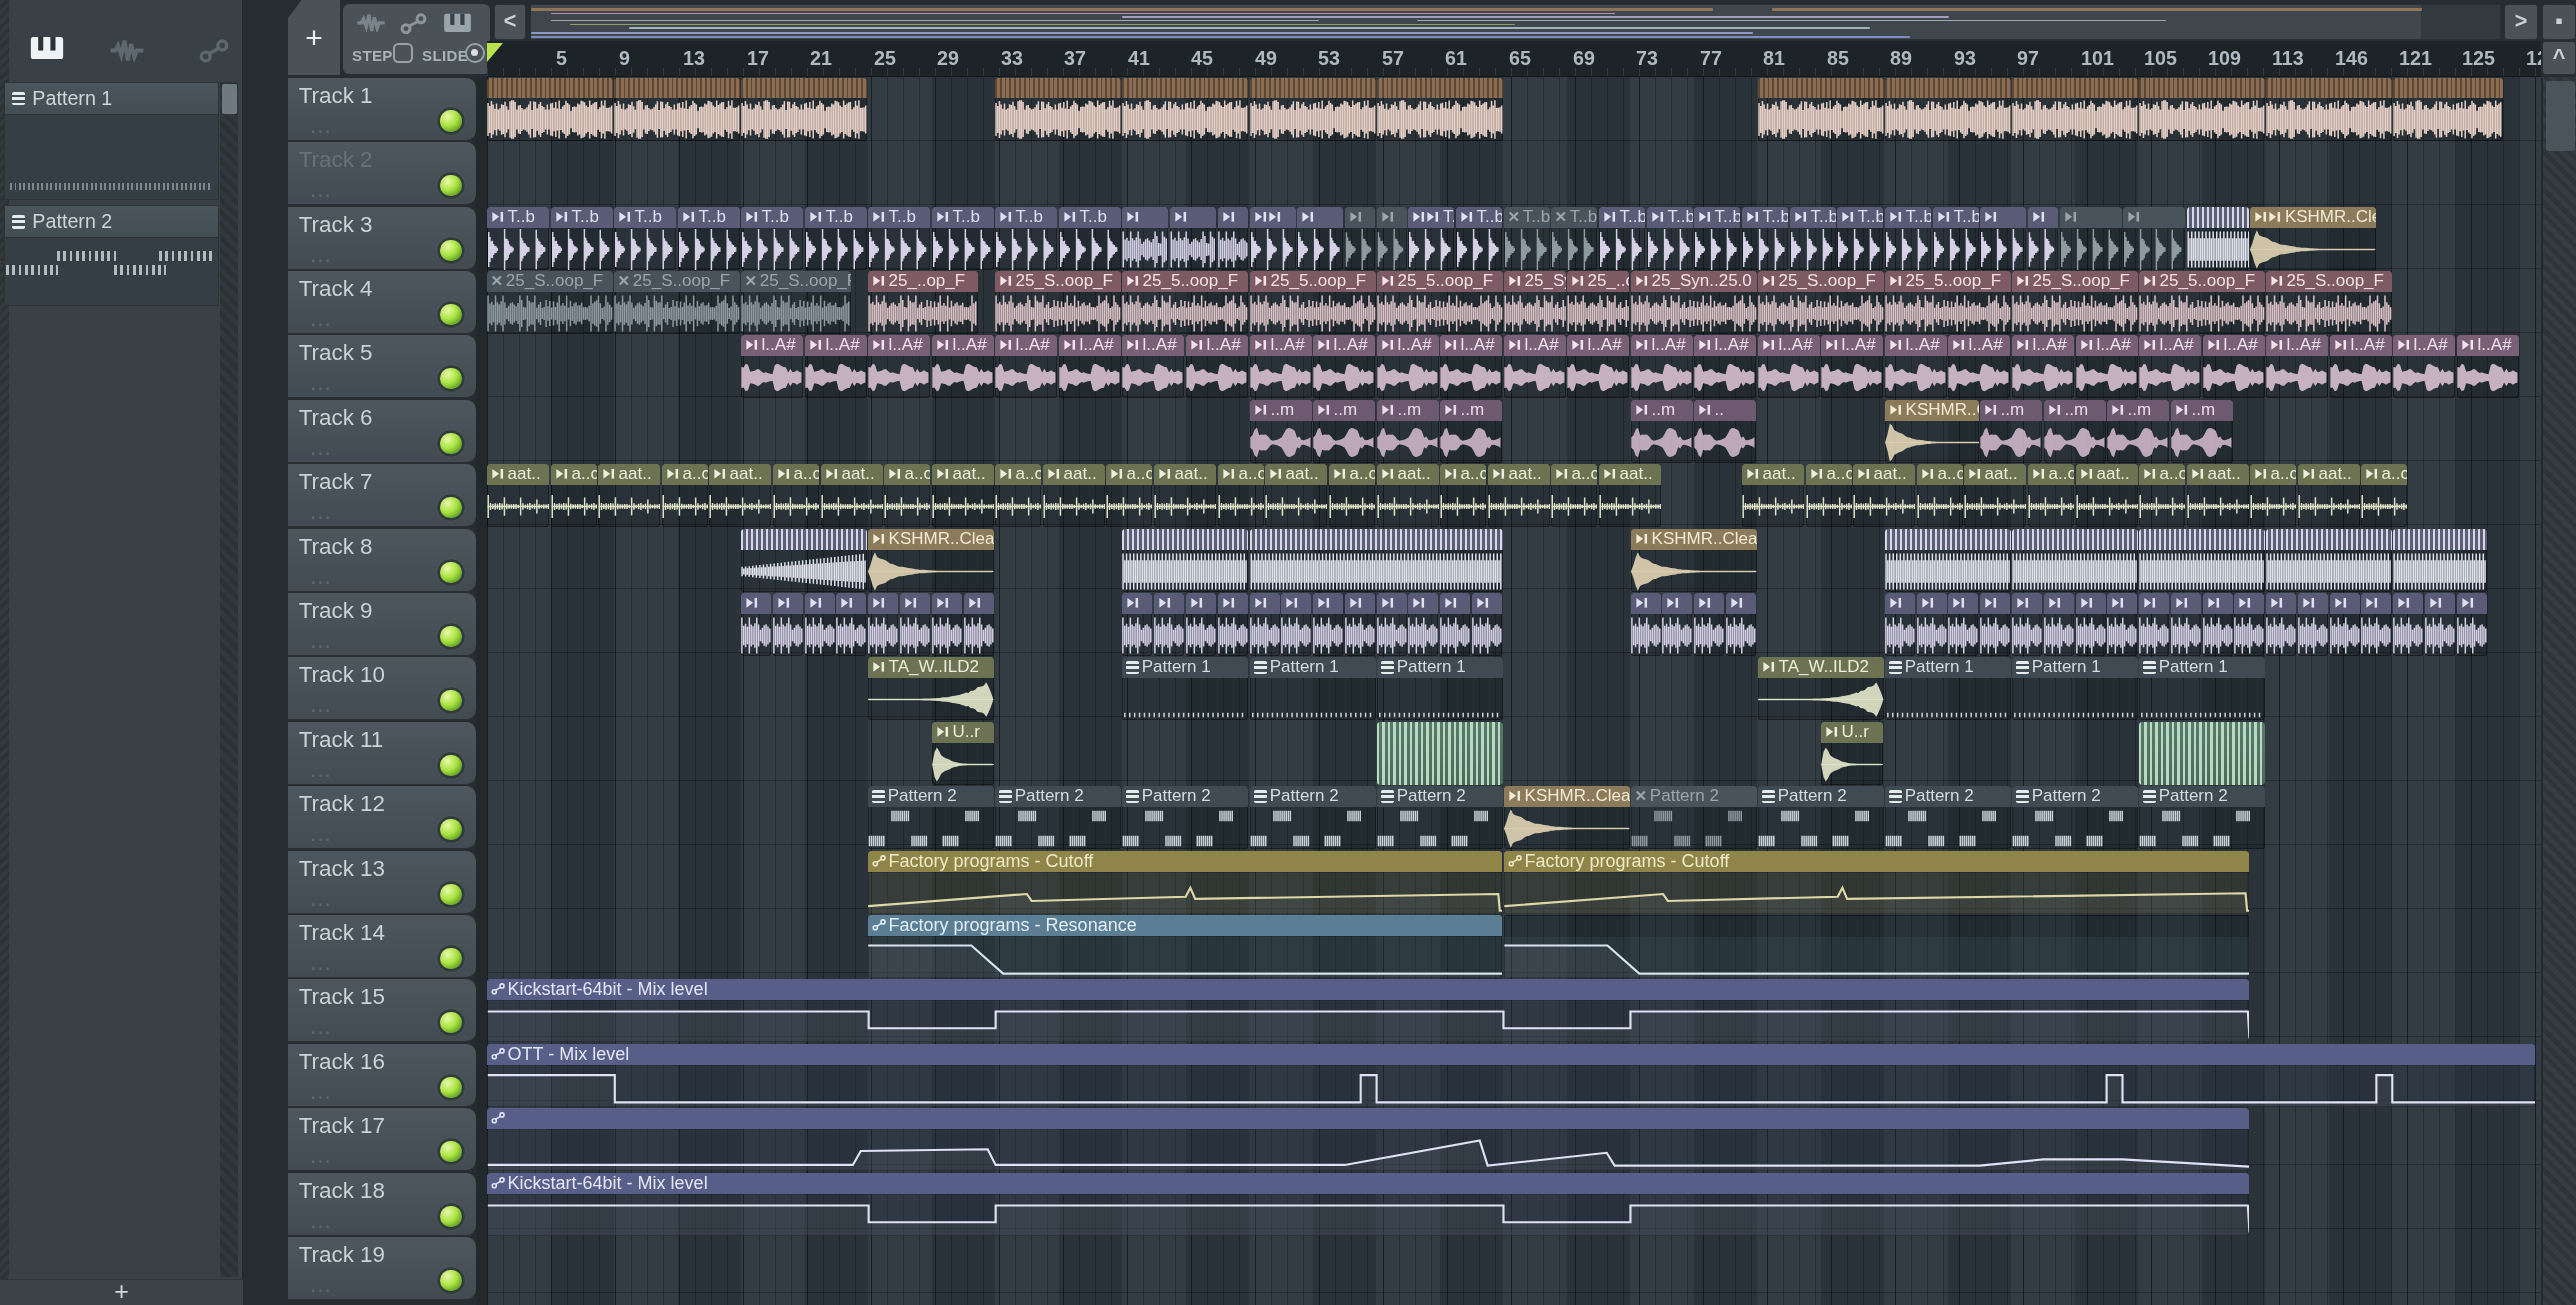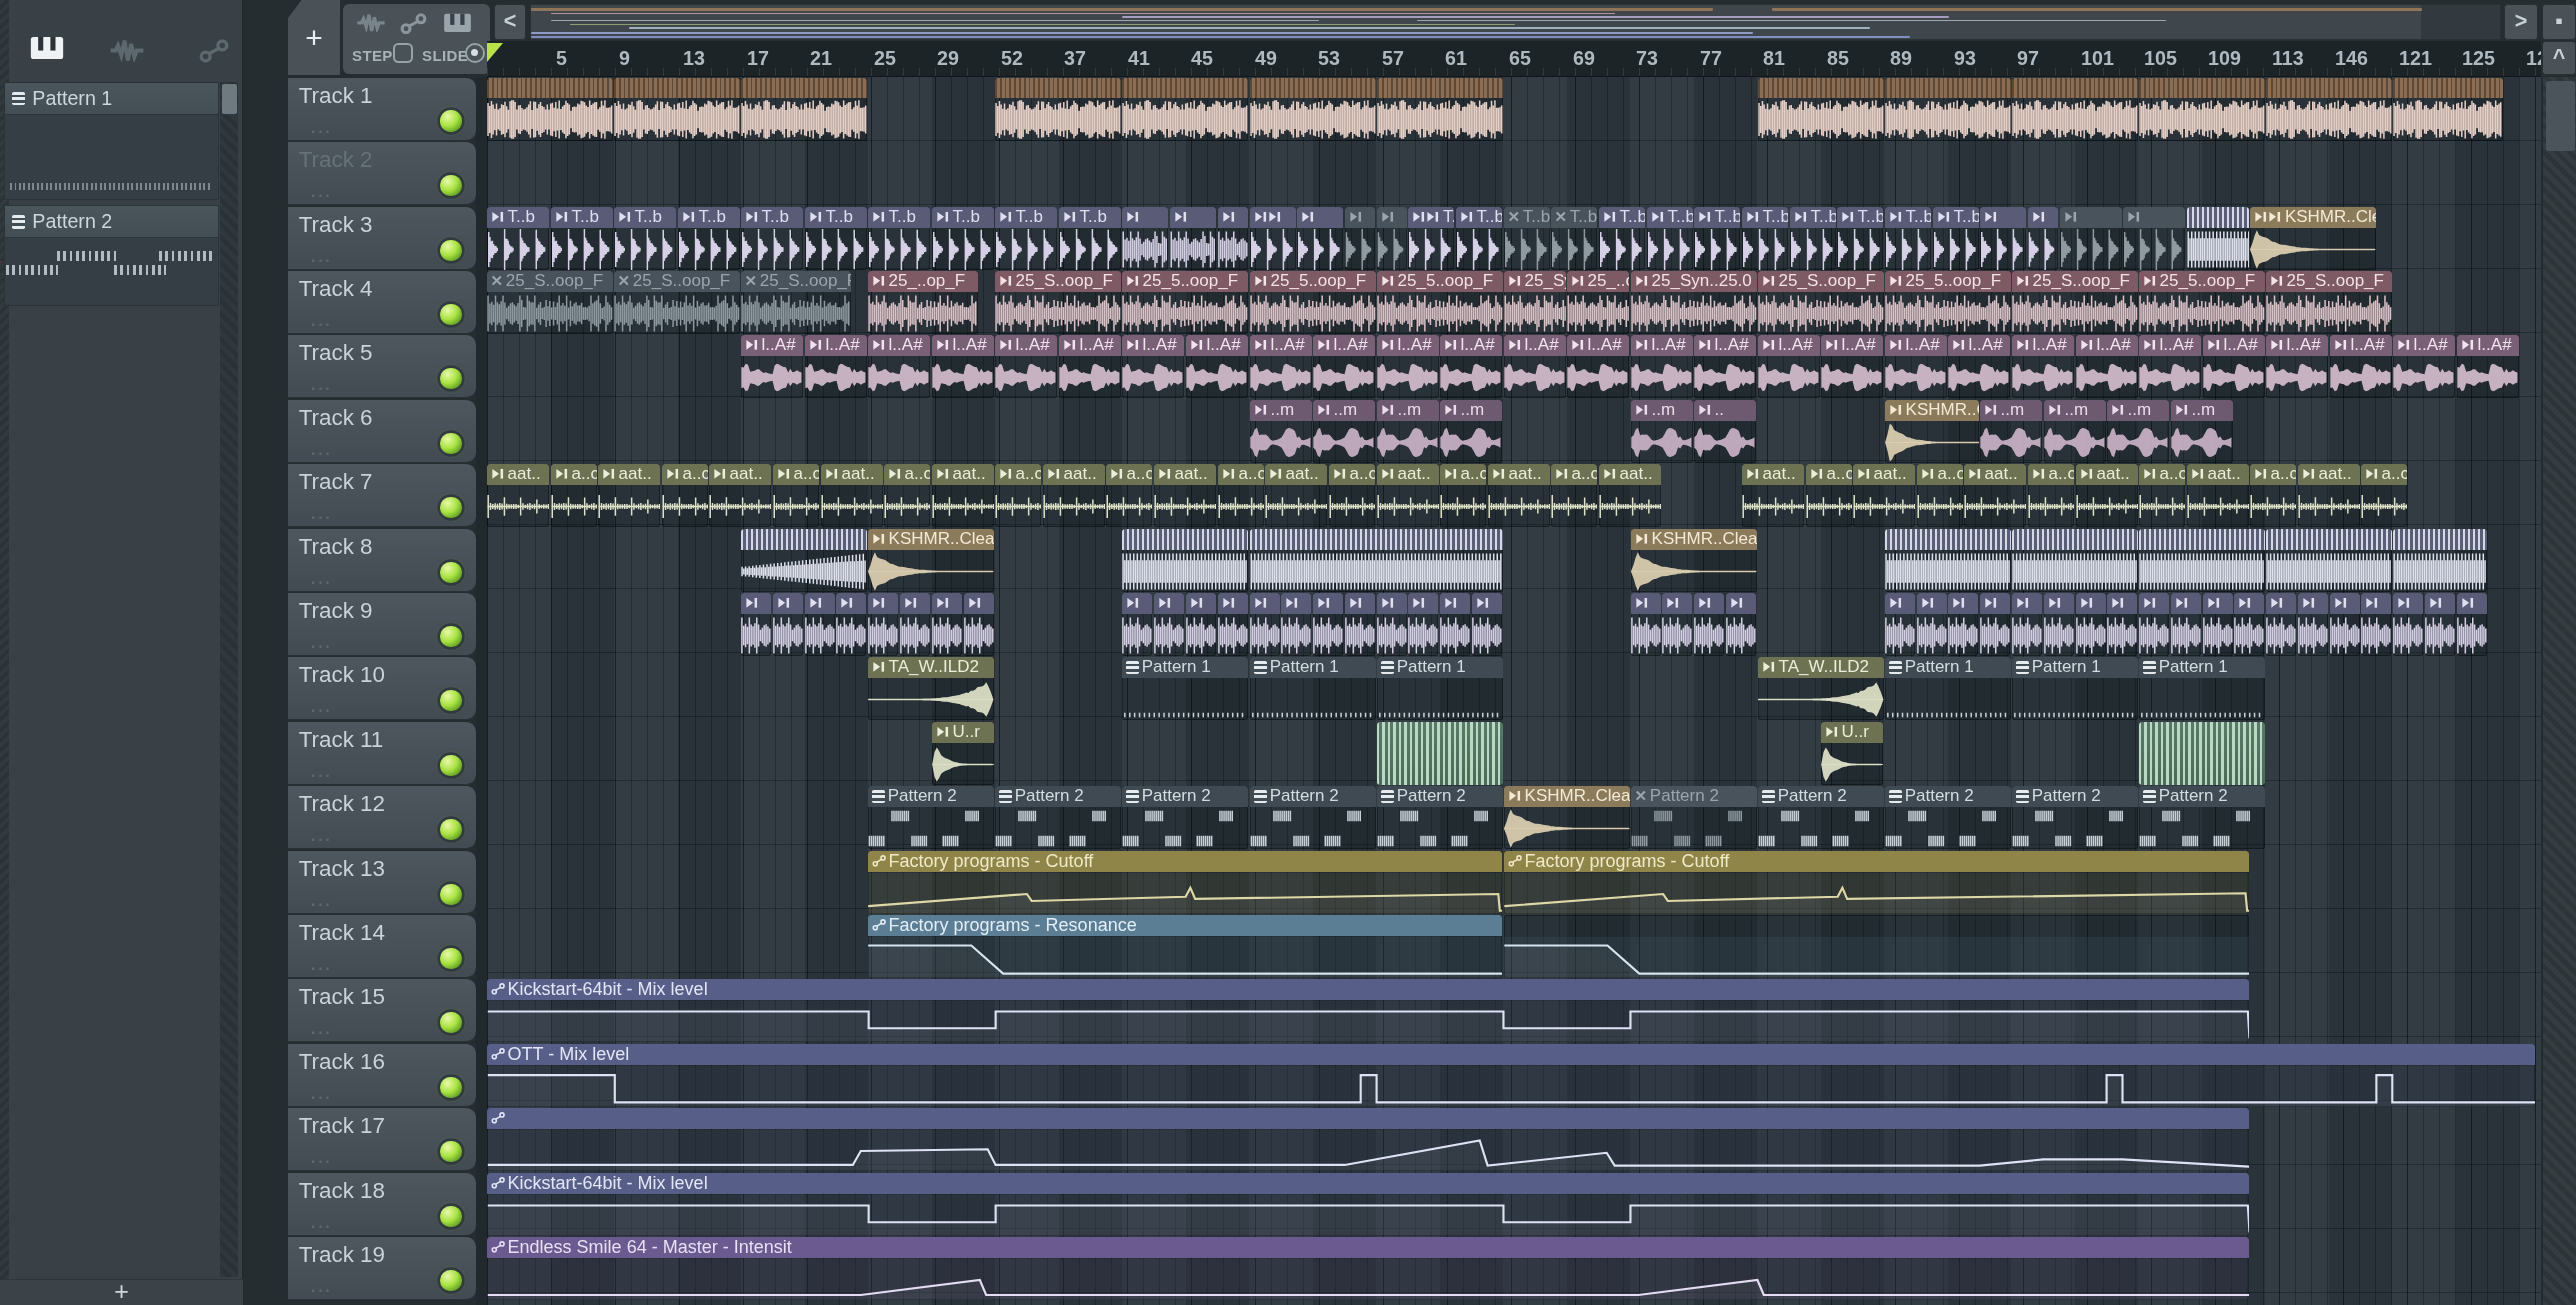--- a/index.html
+++ b/index.html
@@ -205,21 +205,21 @@
 
   <div id="ruler">
       <div class="ticks"></div>
       <span class="rnum" style="left: 69px;">5</span>
       <span class="rnum" style="left: 132px;">9</span>
       <span class="rnum" style="left: 196px;">13</span>
       <span class="rnum" style="left: 260px;">17</span>
       <span class="rnum" style="left: 323px;">21</span>
       <span class="rnum" style="left: 387px;">25</span>
       <span class="rnum" style="left: 450px;">29</span>
-      <span class="rnum" style="left: 514px;">52</span>
+      <span class="rnum" style="left: 514px;">33</span>
       <span class="rnum" style="left: 577px;">37</span>
       <span class="rnum" style="left: 641px;">41</span>
       <span class="rnum" style="left: 704px;">45</span>
       <span class="rnum" style="left: 768px;">49</span>
       <span class="rnum" style="left: 831px;">53</span>
       <span class="rnum" style="left: 895px;">57</span>
       <span class="rnum" style="left: 958px;">61</span>
       <span class="rnum" style="left: 1022px;">65</span>
       <span class="rnum" style="left: 1086px;">69</span>
       <span class="rnum" style="left: 1149px;">73</span>
@@ -3166,35 +3166,19 @@
             </svg></span>
           <span>Kickstart-64bit - Mix level</span>
         </div>
         <div class="cb" style="background:rgba(87,95,136,0.15);">
           <svg class="wv" width="1762" height="42" viewBox="0 0 1970 47">
             <polygon points="0.0,11.8 426.2,11.8 426.2,30.5 568.3,30.5 568.3,11.8 1136.6,11.8 1136.6,30.5 1278.7,30.5 1278.7,11.8 1969.6,11.8 1971.4,41.8 1971.4,47 0,47" fill="rgba(255,255,255,0.055)"></polygon>
             <polyline points="0.0,11.8 426.2,11.8 426.2,30.5 568.3,30.5 568.3,11.8 1136.6,11.8 1136.6,30.5 1278.7,30.5 1278.7,11.8 1969.6,11.8 1971.4,41.8 " fill="none" stroke="#dfe2f4" stroke-width="2.4"></polyline>
           </svg>
         </div>
       </div>
-      <div class="clip" style="left: 0px; top: 1160px; width: 1762px; height: 63px;">
-        <div class="ch" style="background:#6a5a90;color:#e8e1f4;font-size:18px;">
-          <span><svg class="ci" viewBox="0 0 14 12">
-              <circle cx="3" cy="9" r="2.1" fill="none" stroke="#e8e1f4" stroke-width="1.6"></circle>
-              <circle cx="11" cy="3" r="2.1" fill="none" stroke="#e8e1f4" stroke-width="1.6"></circle>
-              <line x1="4.6" y1="7.4" x2="9.4" y2="4.6" stroke="#e8e1f4" stroke-width="1.6"></line>
-            </svg></span>
-          <span>Endless Smile 64 - Master - Intensit</span>
-        </div>
-        <div class="cb" style="background:rgba(106,90,144,0.15);">
-          <svg class="wv" width="1762" height="42" viewBox="0 0 1970 47">
-            <polygon points="0.0,40.3 417.4,40.3 550.6,23.5 557.7,40.3 1287.6,40.3 1420.8,23.5 1427.9,40.3 1971.4,40.3 1971.4,47 0,47" fill="rgba(255,255,255,0.055)"></polygon>
-            <polyline points="0.0,40.3 417.4,40.3 550.6,23.5 557.7,40.3 1287.6,40.3 1420.8,23.5 1427.9,40.3 1971.4,40.3 " fill="none" stroke="#e3dcf2" stroke-width="2.4"></polyline>
-          </svg>
-        </div>
-      </div>
     </div>
 
   <div id="vscroll">
     <div class="thumb"></div>
   </div>
 </div>
 
 
 </body></html>

